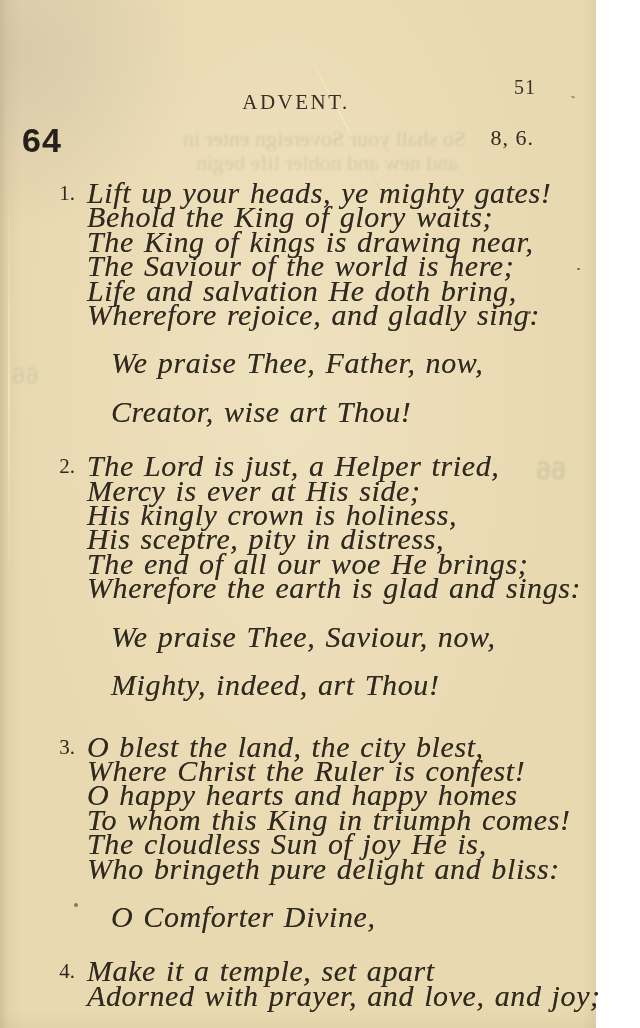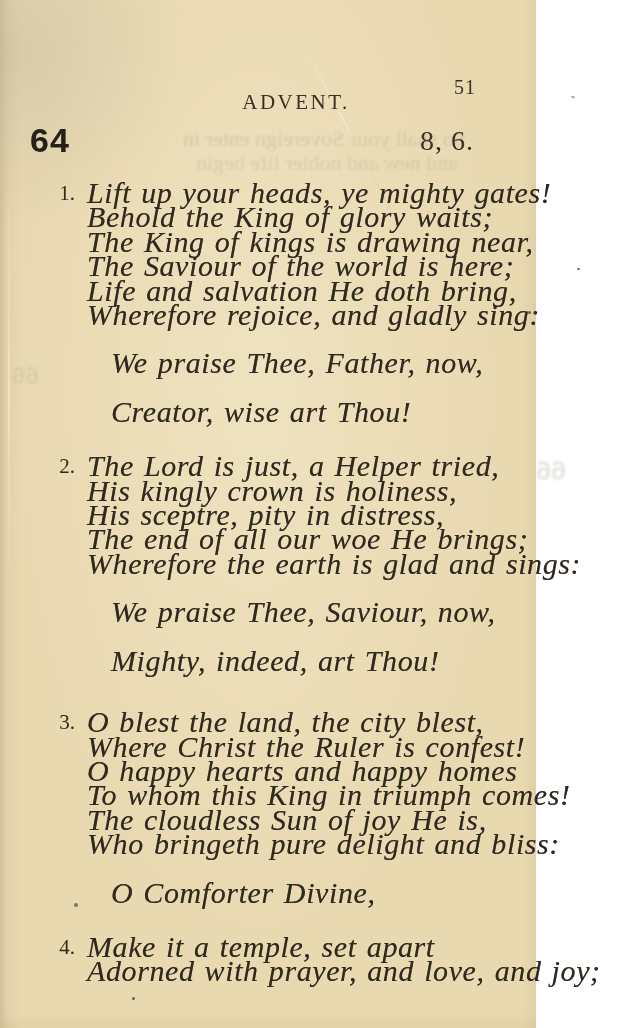--- a/index.html
+++ b/index.html
@@ -1,21 +1,21 @@
 <!DOCTYPE html>
 <html><head>
 <meta charset="utf-8">
 <style>
   html,body{margin:0;padding:0;}
   body{
     width:640px;height:1028px;overflow:hidden;
     font-family:"Liberation Serif", serif;
   }
   .page{
-    position:relative;width:536px;height:1028px;
+    position:relative;width:596px;height:1028px;
     background:
       radial-gradient(circle at 2% 5%, rgba(175,168,150,0.30), rgba(175,168,150,0) 16%),
       radial-gradient(ellipse at 48% 38%, rgba(255,249,228,0.28), rgba(255,249,228,0) 62%),
       linear-gradient(90deg, rgba(166,146,108,0.35) 0px, rgba(166,146,108,0.12) 7px, rgba(166,146,108,0) 20px),
       linear-gradient(270deg, rgba(180,160,120,0.18) 0px, rgba(180,160,120,0) 14px),
       linear-gradient(0deg, rgba(180,160,120,0.14) 0px, rgba(180,160,120,0) 16px),
       #e9d9b1;
     color:#30291f;
   }
   
@@ -31,27 +31,27 @@
   }
   .running-head{
     position:absolute;left:0;top:90px;width:592px;text-align:center;
     font-size:21px;letter-spacing:2.5px;color:#383025;
   }
   .page-number{
     position:absolute;top:76px;right:60px;
     font-size:20px;letter-spacing:1px;color:#383025;
   }
   .hymn-number{
-    position:absolute;left:30px;top:121px;
+    position:absolute;left:22px;top:121px;
     font-family:"Liberation Sans", sans-serif;font-weight:700;
     font-size:34px;letter-spacing:1px;color:#25201a;
   }
   .meter{
     position:absolute;top:125px;right:62px;
-    font-size:28px;letter-spacing:1px;color:#332b21;
+    font-size:22px;letter-spacing:1px;color:#332b21;
   }
   .verses{position:absolute;left:0;top:181px;width:640px;}
   .verse{display:flex;align-items:flex-start;padding-left:50px;margin-bottom:30px;}
   .verse:nth-child(2){margin-bottom:37px;}
   .vnum{
     width:25px;text-align:right;margin-right:12px;flex:0 0 auto;
     font-size:21px;line-height:24.4px;color:#30291f;
   }
   .vlines{flex:1 1 auto;}
   .vline{
@@ -107,20 +107,21 @@
           <div class="vline">Life and salvation He doth bring,</div>
           <div class="vline">Wherefore rejoice, and gladly sing:</div>
           <div class="vline indent">We praise Thee, Father, now,</div>
           <div class="vline indent">Creator, wise art Thou!</div>
         </div>
       </div>
       <div class="verse">
         <div class="vnum">2.</div>
         <div class="vlines">
           <div class="vline">The Lord is just, a Helper tried,</div>
+          <div class="vline">Mercy is ever at His side;</div>
           <div class="vline">His kingly crown is holiness,</div>
           <div class="vline">His sceptre, pity in distress,</div>
           <div class="vline">The end of all our woe He brings;</div>
           <div class="vline">Wherefore the earth is glad and sings:</div>
           <div class="vline indent">We praise Thee, Saviour, now,</div>
           <div class="vline indent">Mighty, indeed, art Thou!</div>
         </div>
       </div>
       <div class="verse">
         <div class="vnum">3.</div>

